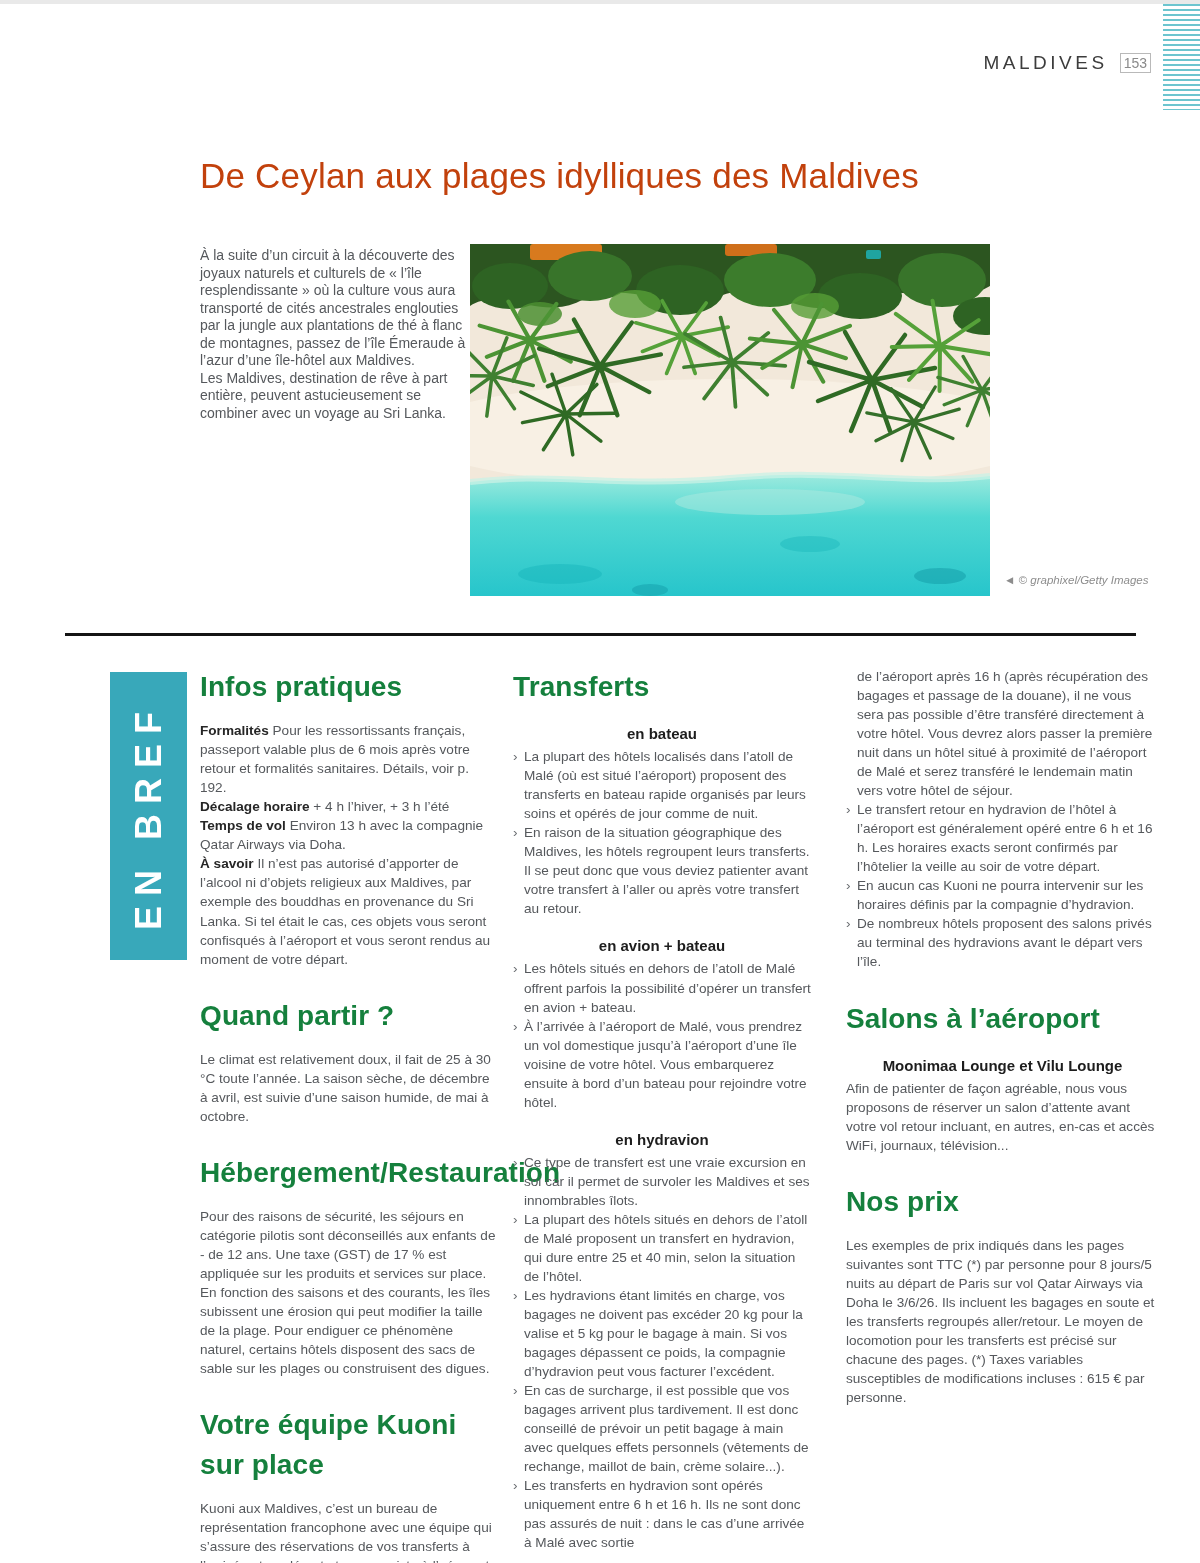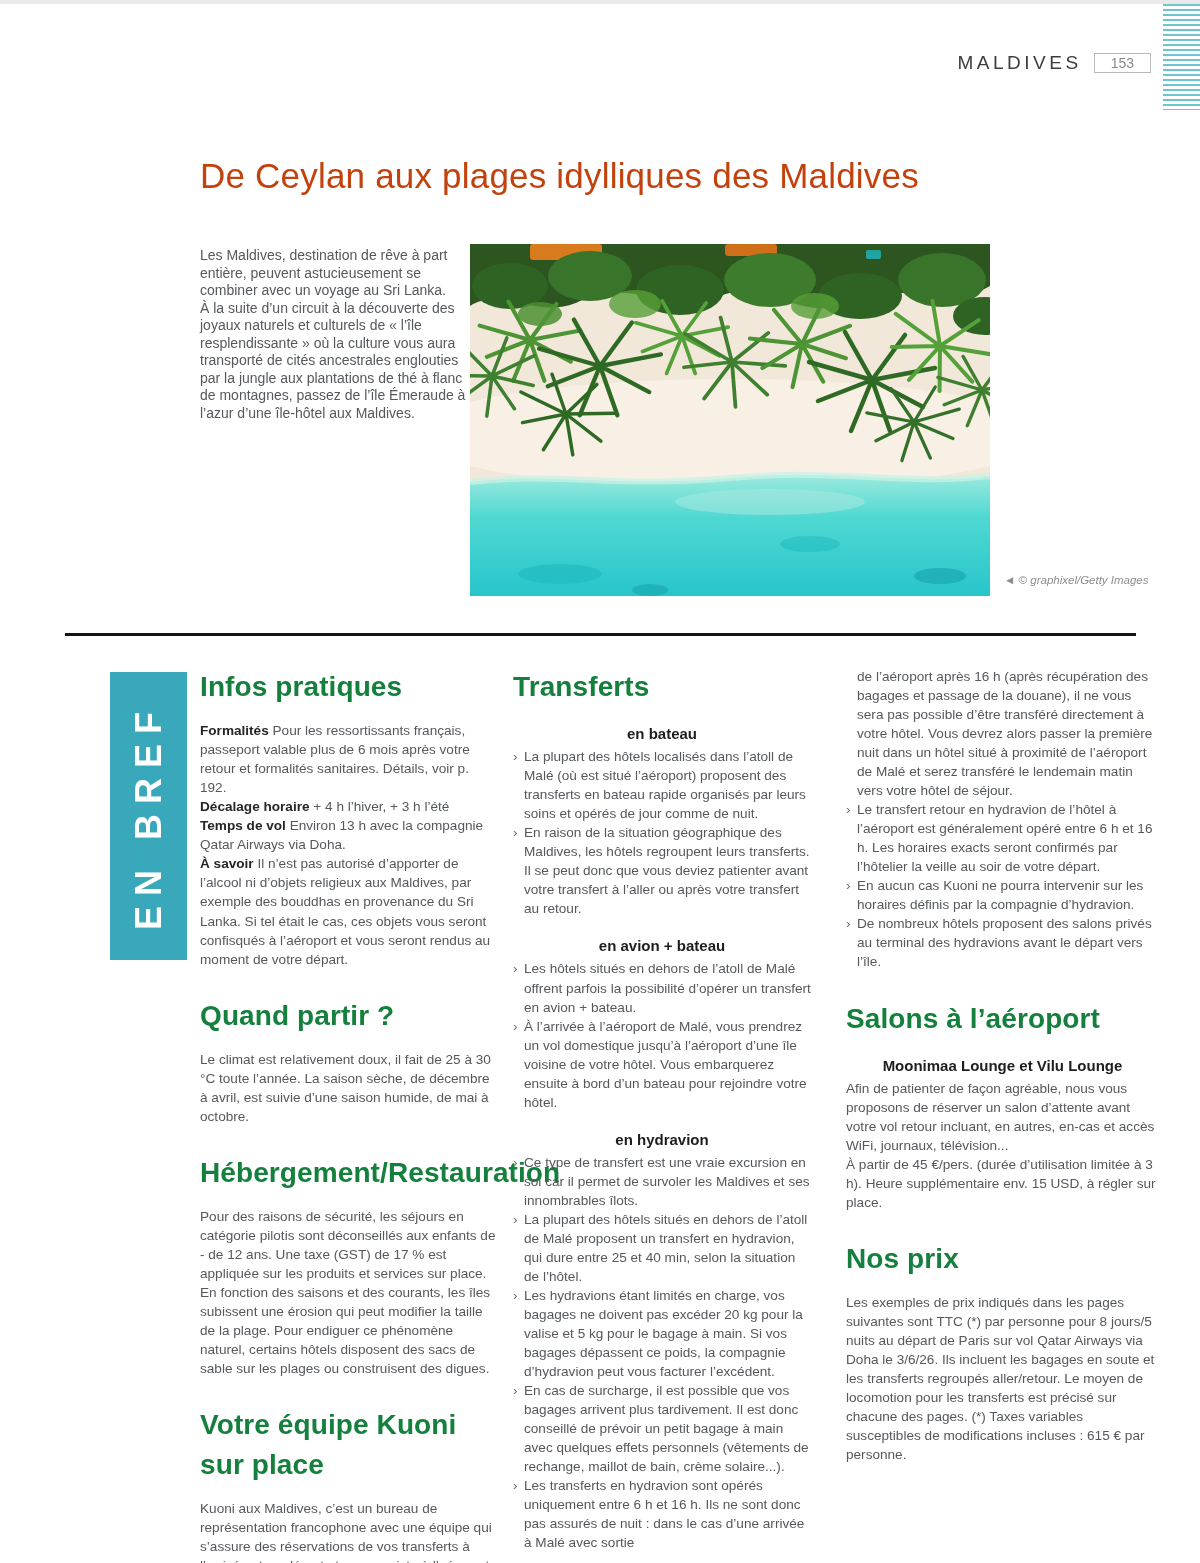--- a/index.html
+++ b/index.html
@@ -7,21 +7,21 @@
     position:relative;width:1200px;height:1563px;margin:4px auto;
     background:#ffffff;overflow:hidden;
     font-family:Liberation Sans, sans-serif;
     color:#55585c;
   }
   
   .stripes{position:absolute;top:0;right:0;width:37px;height:106px;
     background:repeating-linear-gradient(180deg,#6cc5cf 0 2.4px,#ffffff 2.4px 5px);}
   .hdr{position:absolute;top:48px;right:49px;display:flex;align-items:center;gap:12px;}
   .hdr .sec{font-size:19px;letter-spacing:3.5px;color:#3c3c3c;font-weight:400;}
-  .hdr .pg{font-size:14px;color:#8a8a8a;border:1px solid #b9b9b9;padding:2px 16px;line-height:1;}
+  .hdr .pg{font-size:14px;color:#8a8a8a;border:1px solid #b9b9b9;padding:2px 3px;line-height:1;}
   
   .title{position:absolute;left:200px;top:152px;width:850px;
     font-size:35px;font-weight:300;color:#c2410c;letter-spacing:.2px;}
   
   .intro{position:absolute;left:200px;top:243px;width:268px;
     font-size:14px;line-height:1.25;color:#55585c;}
   .intro p{margin:0;}
   
   .photo{position:absolute;left:470px;top:240px;width:520px;height:352px;overflow:hidden;}
   .caption{position:absolute;left:1004px;top:569px;width:160px;
@@ -56,22 +56,22 @@
 
   <div class="stripes"></div>
   <div class="hdr">
     <span class="sec">MALDIVES</span>
     <span class="pg">153</span>
   </div>
 
   <div class="title">De Ceylan aux plages idylliques des Maldives</div>
 
   <div class="intro">
+    <p>À la suite d’un circuit à la découverte des joyaux naturels et culturels de « l’île resplendissante » où la culture vous aura transporté de cités ancestrales englouties par la jungle aux plantations de thé à flanc de montagnes, passez de l’île Émeraude à l’azur d’une île-hôtel aux Maldives.</p>
     <p>Les Maldives, destination de rêve à part entière, peuvent astucieusement se combiner avec un voyage au Sri Lanka.</p>
-    <p>À la suite d’un circuit à la découverte des joyaux naturels et culturels de « l’île resplendissante » où la culture vous aura transporté de cités ancestrales englouties par la jungle aux plantations de thé à flanc de montagnes, passez de l’île Émeraude à l’azur d’une île-hôtel aux Maldives.</p>
   </div>
 
   <div class="photo">
     <svg width="520" height="352" viewBox="0 0 520 352" xmlns="http://www.w3.org/2000/svg">
       <defs>
         <linearGradient id="water" x1="0" y1="0" x2="0" y2="1">
           <stop offset="0" stop-color="#9ceade"></stop>
           <stop offset="0.35" stop-color="#4fd8d2"></stop>
           <stop offset="1" stop-color="#27c5cb"></stop>
         </linearGradient>
@@ -214,19 +214,18 @@
         </li>
       <li>
           <span class="bm">›</span>
           <span>De nombreux hôtels proposent des salons privés au terminal des hydravions avant le départ vers l’île.</span>
         </li>
     </ul>
 
     <h2>Salons à l’aéroport</h2>
     <h3>Moonimaa Lounge et Vilu Lounge</h3>
     <p>Afin de patienter de façon agréable, nous vous proposons de réserver un salon d’attente avant votre vol retour incluant, en autres, en-cas et accès WiFi, journaux, télévision...</p>
-    <p>À partir de 45 €/pers. (durée d’utilisation limitée à 3 h). Heure supplémentaire env. 15 USD, à régler sur place.</p>
 
     <h2>Nos prix</h2>
     <p>Les exemples de prix indiqués dans les pages suivantes sont TTC (*) par personne pour 8 jours/5 nuits au départ de Paris sur vol Qatar Airways via Doha le 3/6/26. Ils incluent les bagages en soute et les transferts regroupés aller/retour. Le moyen de locomotion pour les transferts est précisé sur chacune des pages. (*) Taxes variables susceptibles de modifications incluses : 615 € par personne.</p>
   </div>
 
 </div>
 
 </body></html>

